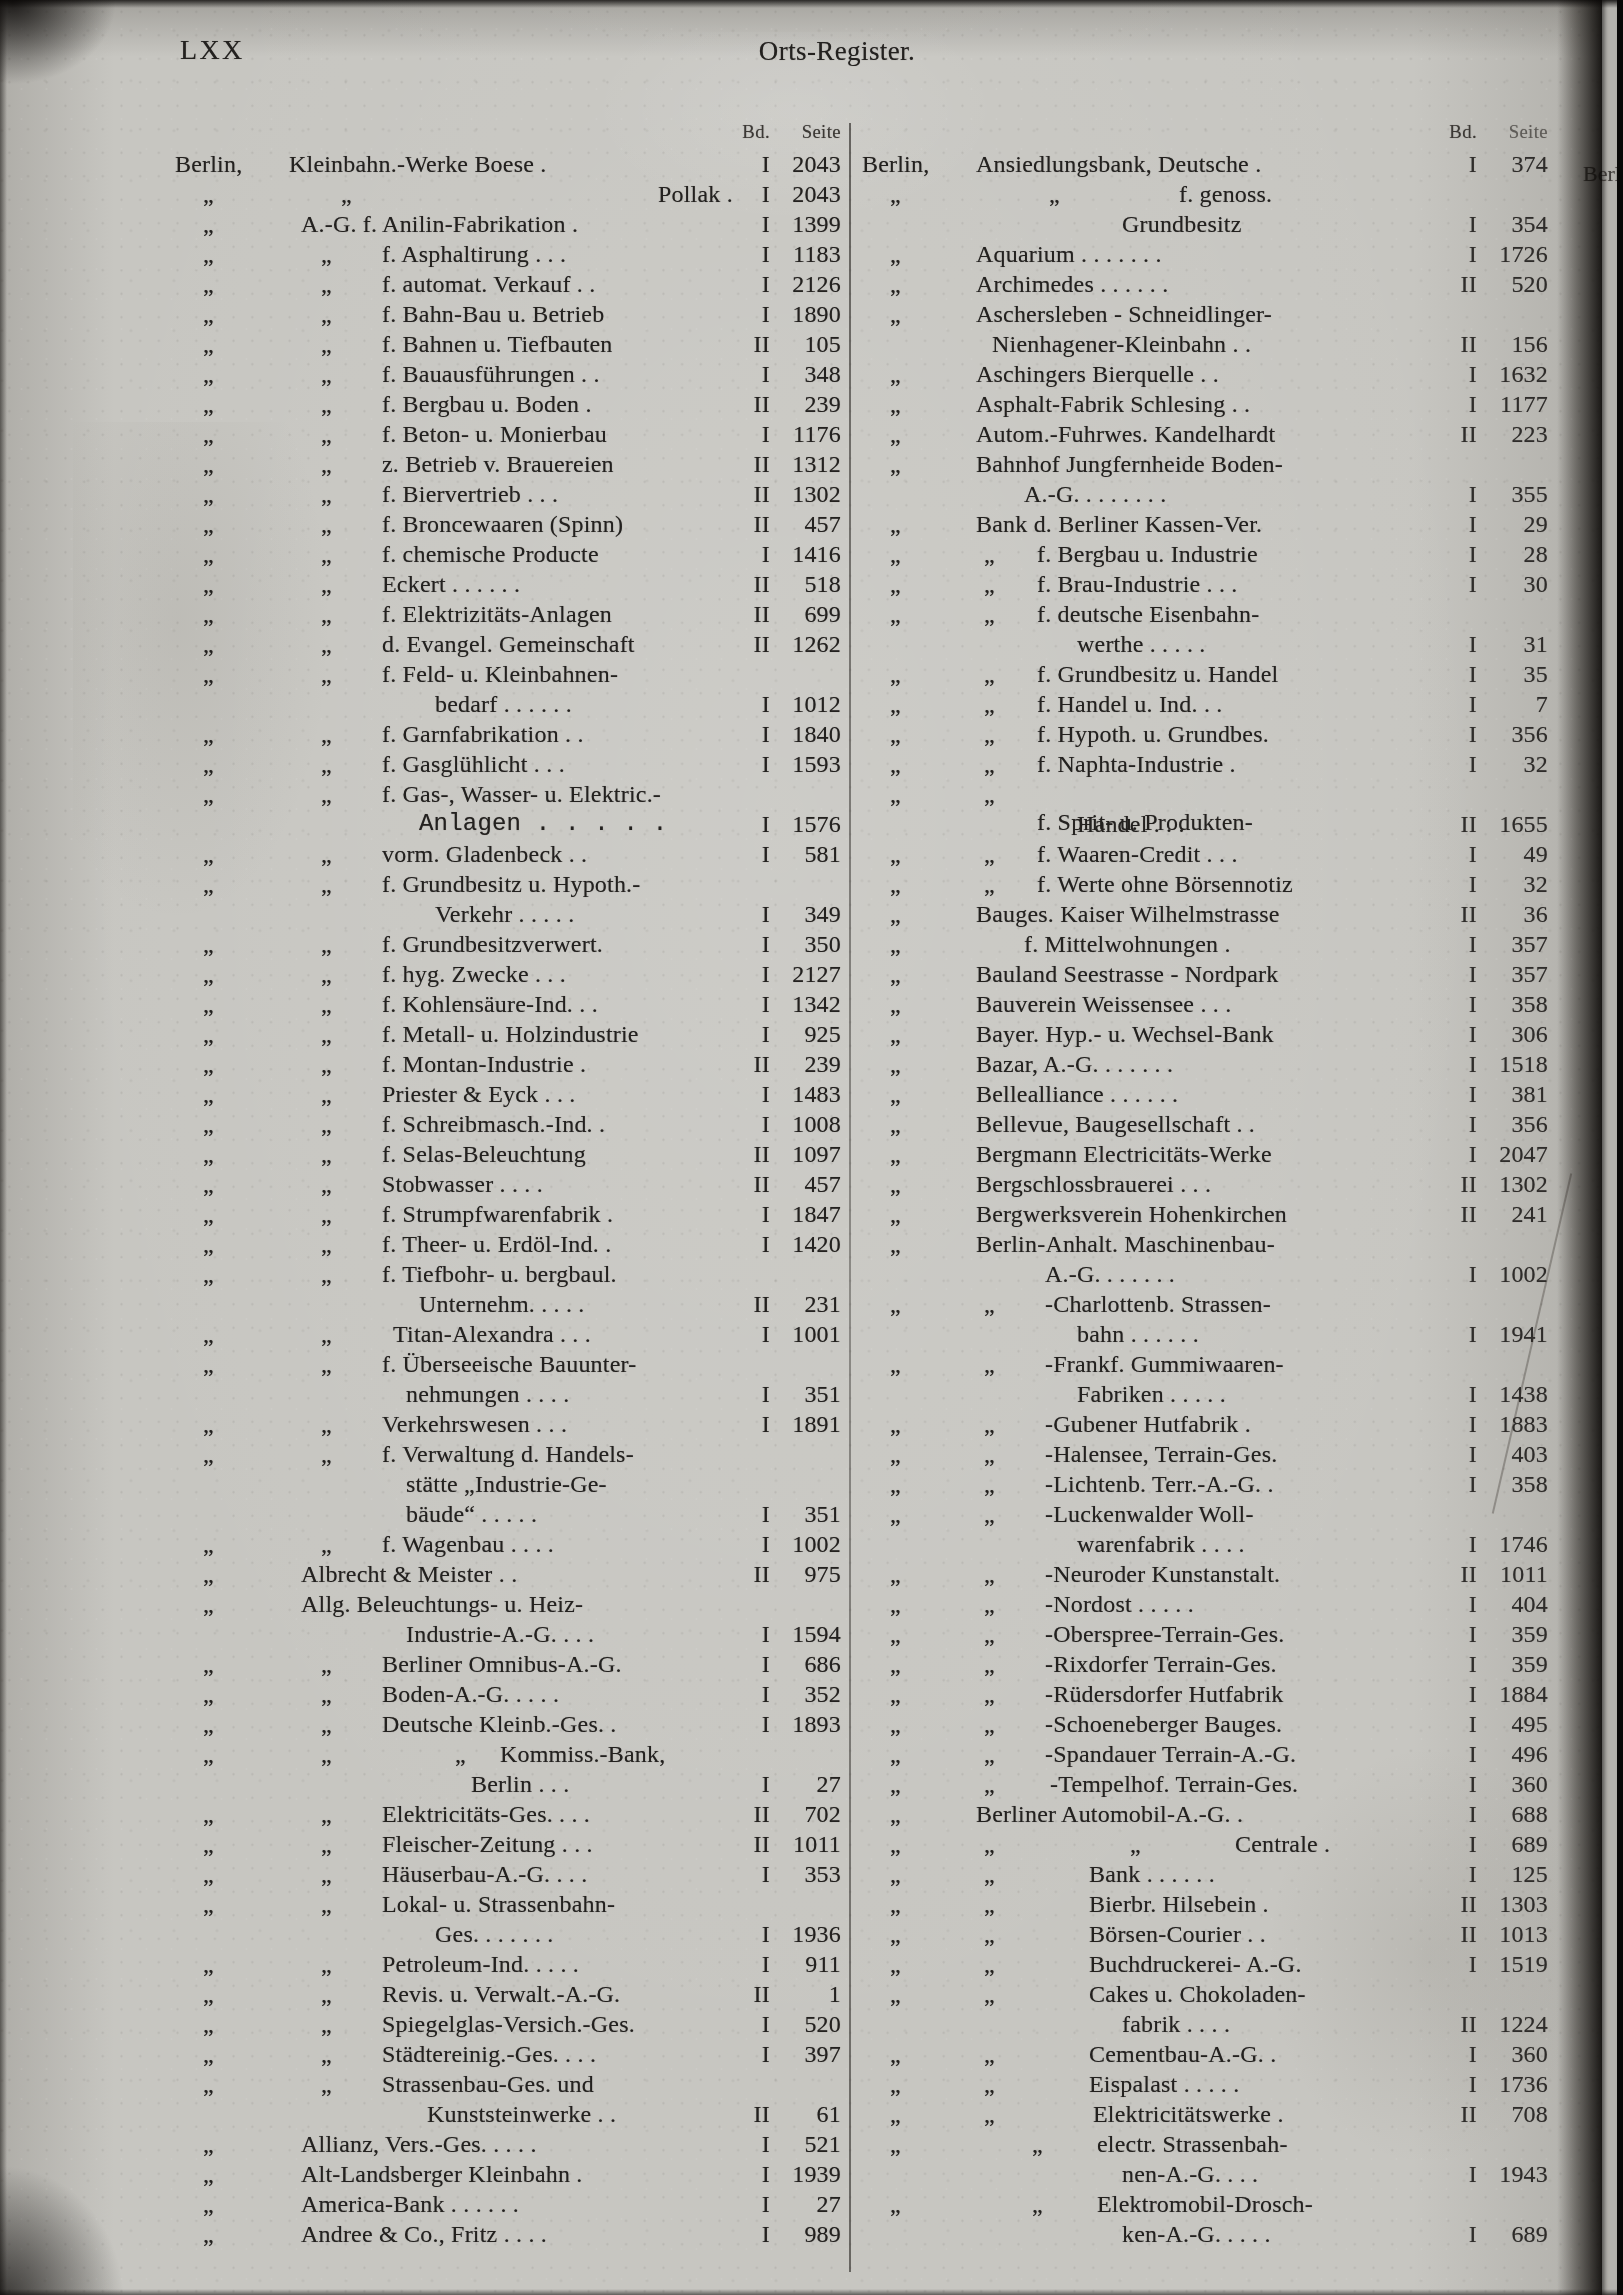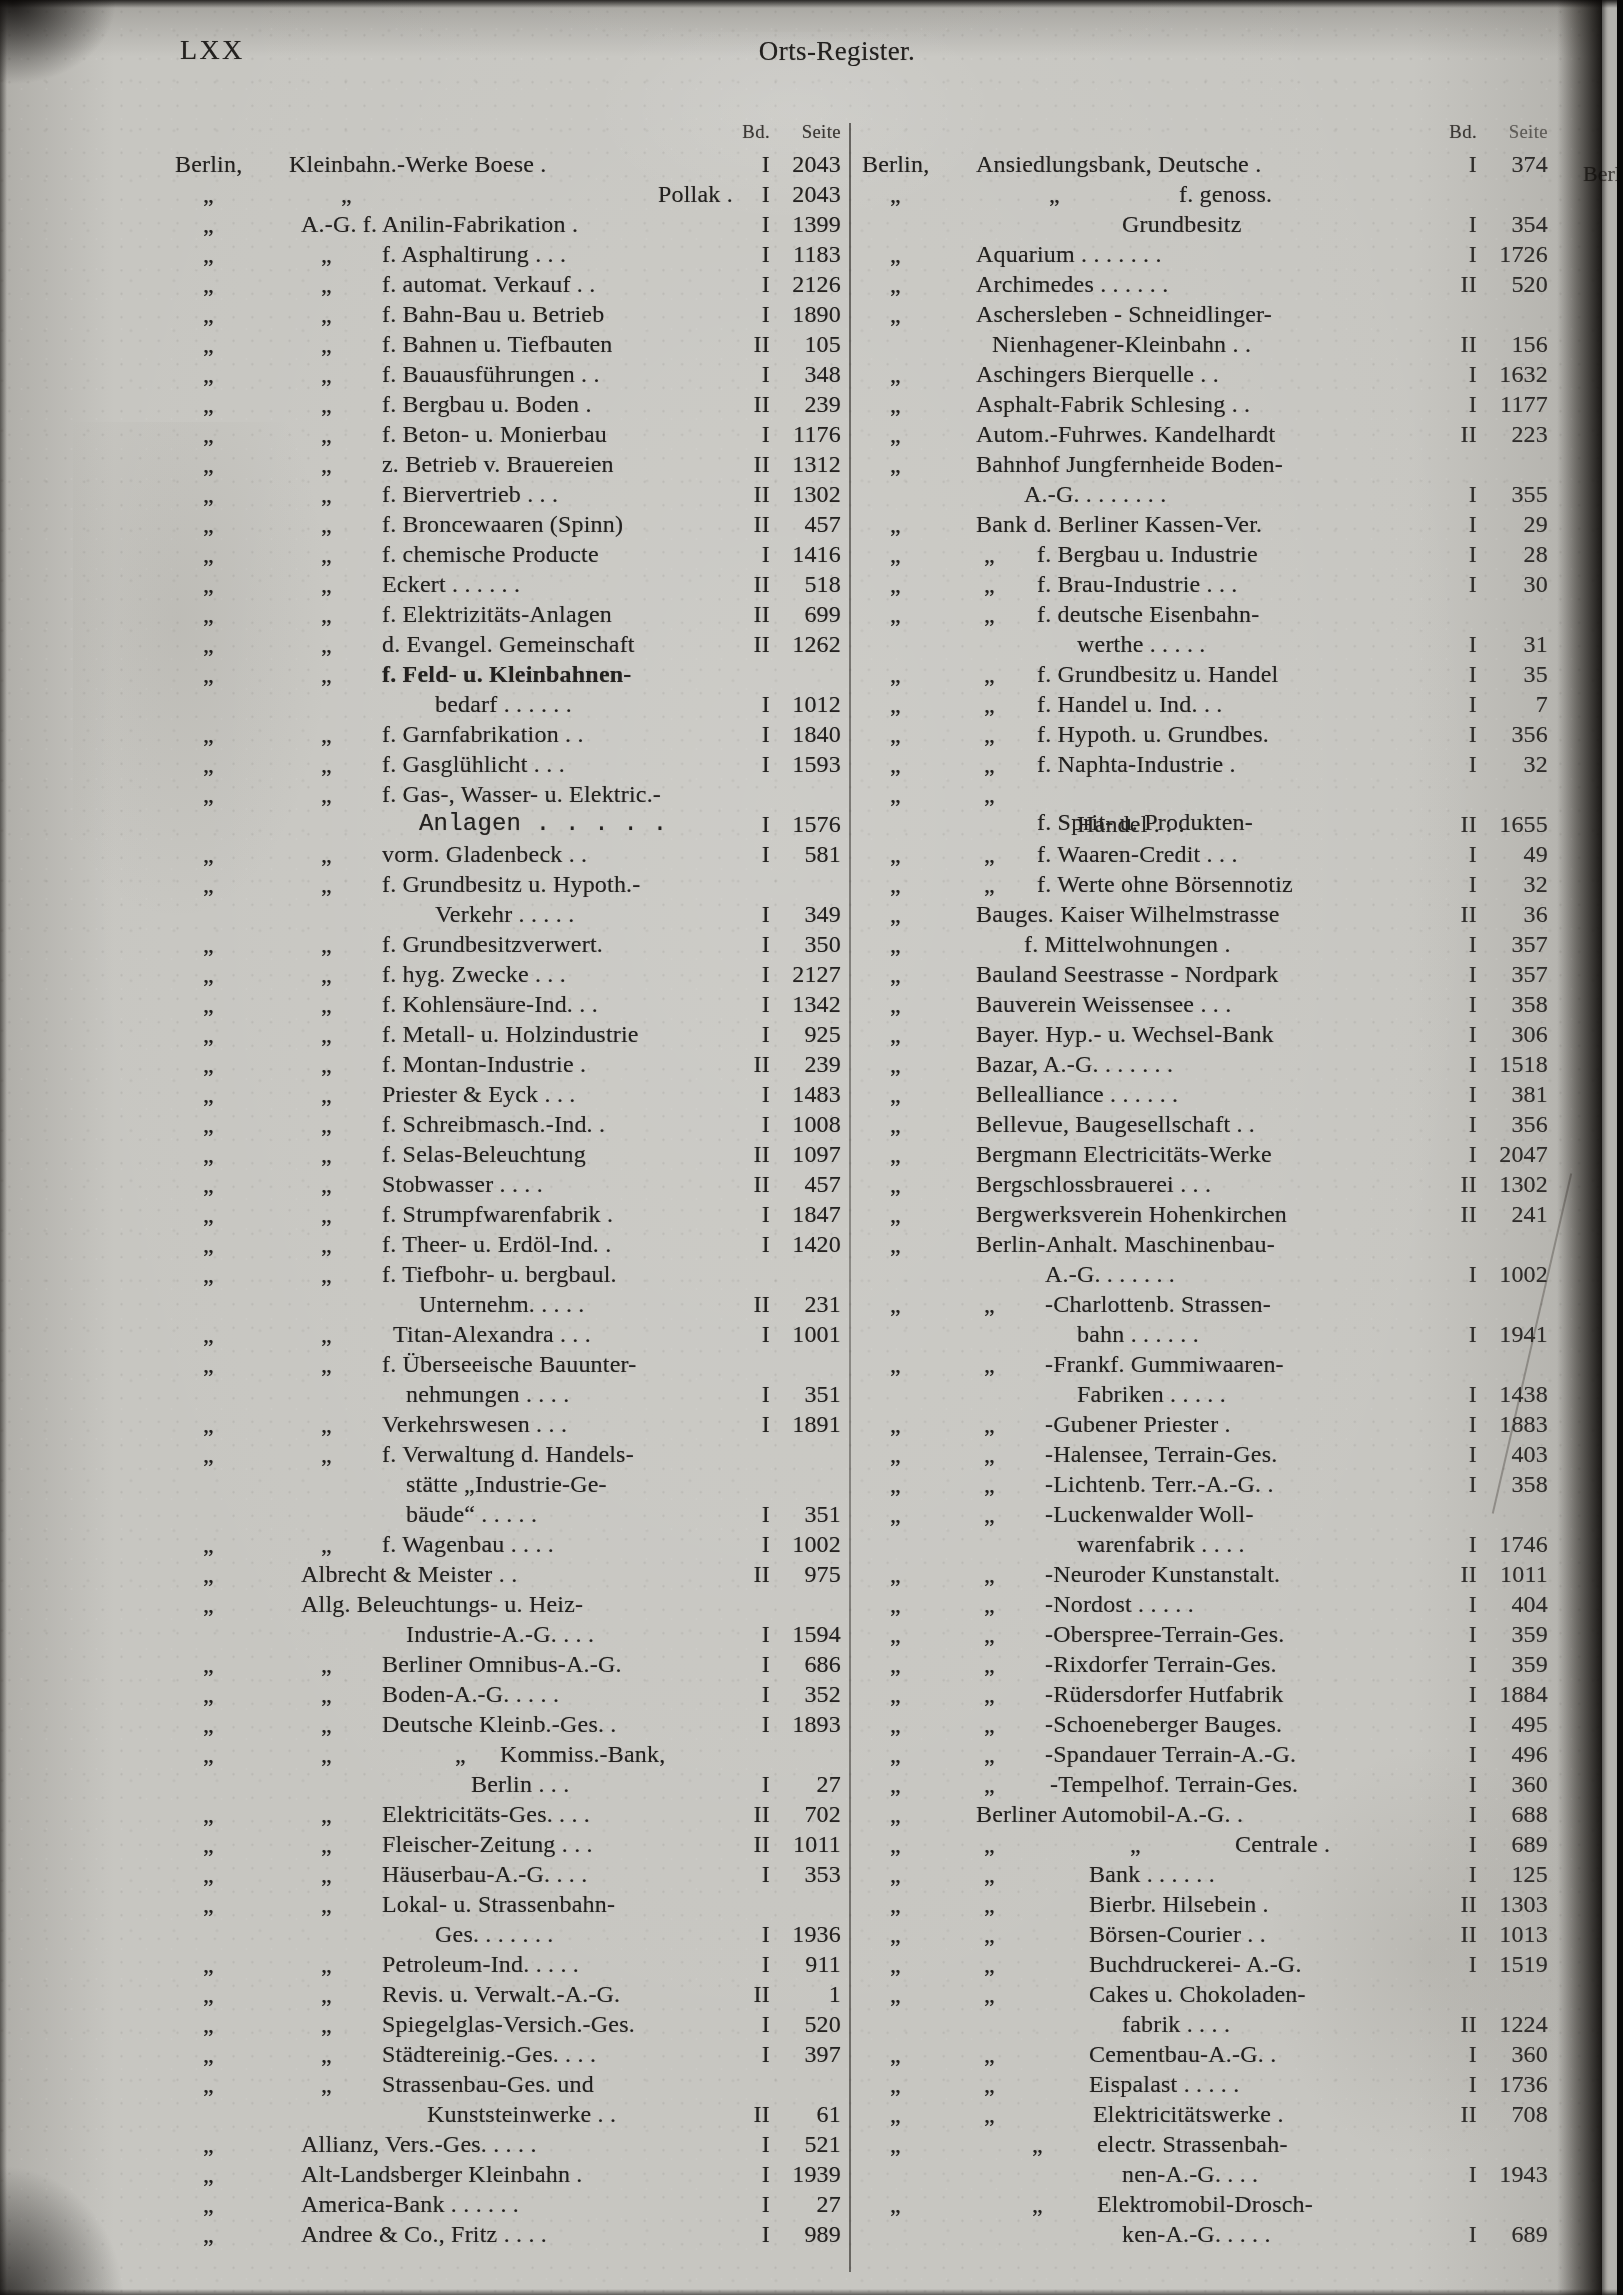--- a/index.html
+++ b/index.html
@@ -211,21 +211,21 @@
       <div class="row">
         <span class="seg" style="left: 28px;">„</span>
         <span class="seg" style="left: 146px;">„</span>
         <span class="seg" style="left: 207px;">d. Evangel. Gemeinschaft</span>
         <span class="bd">II</span>
         <span class="p">1262</span>
       </div>
       <div class="row">
         <span class="seg" style="left: 28px;">„</span>
         <span class="seg" style="left: 146px;">„</span>
-        <span class="seg" style="left: 207px; font-weight: bold;">f. Feld- u. Kleinbahnen-</span>
+        <span class="seg" style="left: 207px;">f. Feld- u. Kleinbahnen-</span>
       </div>
       <div class="row">
         <span class="seg" style="left: 260px;">bedarf . . . . . .</span>
         <span class="bd">I</span>
         <span class="p">1012</span>
       </div>
       <div class="row">
         <span class="seg" style="left: 28px;">„</span>
         <span class="seg" style="left: 146px;">„</span>
         <span class="seg" style="left: 207px;">f. Garnfabrikation . .</span>
@@ -776,21 +776,21 @@
         <span class="seg" style="left: 183px;">-Frankf. Gummiwaaren-</span>
       </div>
       <div class="row">
         <span class="seg" style="left: 215px;">Fabriken . . . . .</span>
         <span class="bd">I</span>
         <span class="p">1438</span>
       </div>
       <div class="row">
         <span class="seg" style="left: 28px;">„</span>
         <span class="seg" style="left: 122px;">„</span>
-        <span class="seg" style="left: 183px;">-Gubener Priester .</span>
+        <span class="seg" style="left: 183px;">-Gubener Hutfabrik .</span>
         <span class="bd">I</span>
         <span class="p">1883</span>
       </div>
       <div class="row">
         <span class="seg" style="left: 28px;">„</span>
         <span class="seg" style="left: 122px;">„</span>
         <span class="seg" style="left: 183px;">-Halensee, Terrain-Ges.</span>
         <span class="bd">I</span>
         <span class="p">403</span>
       </div>

